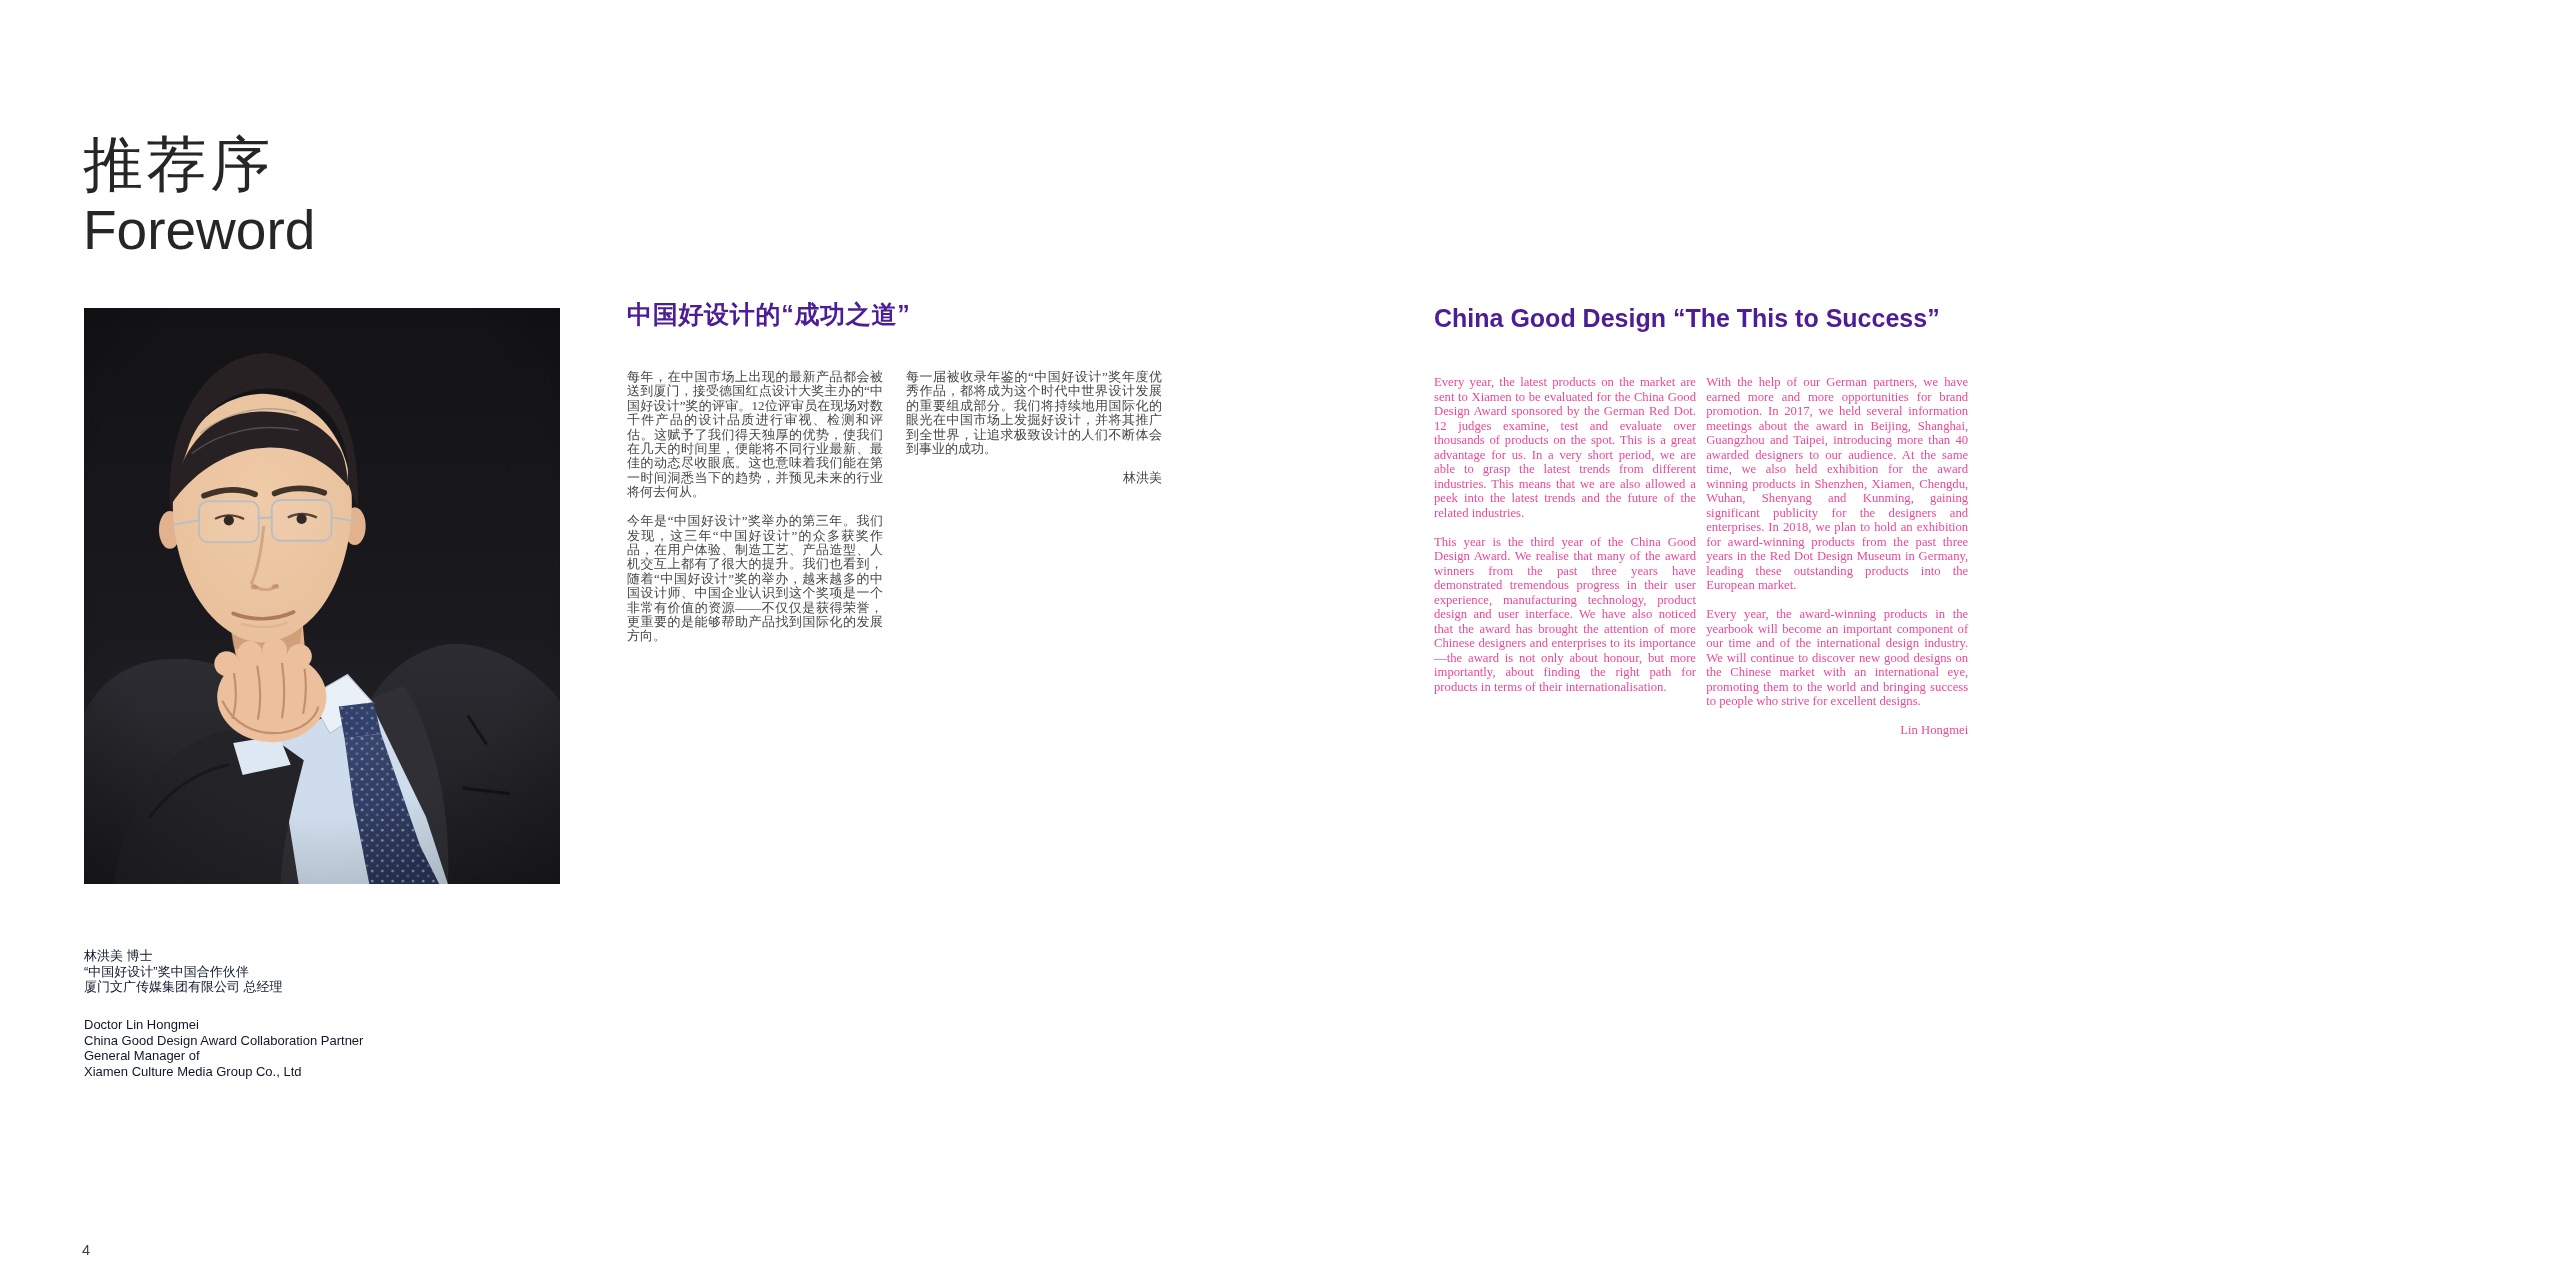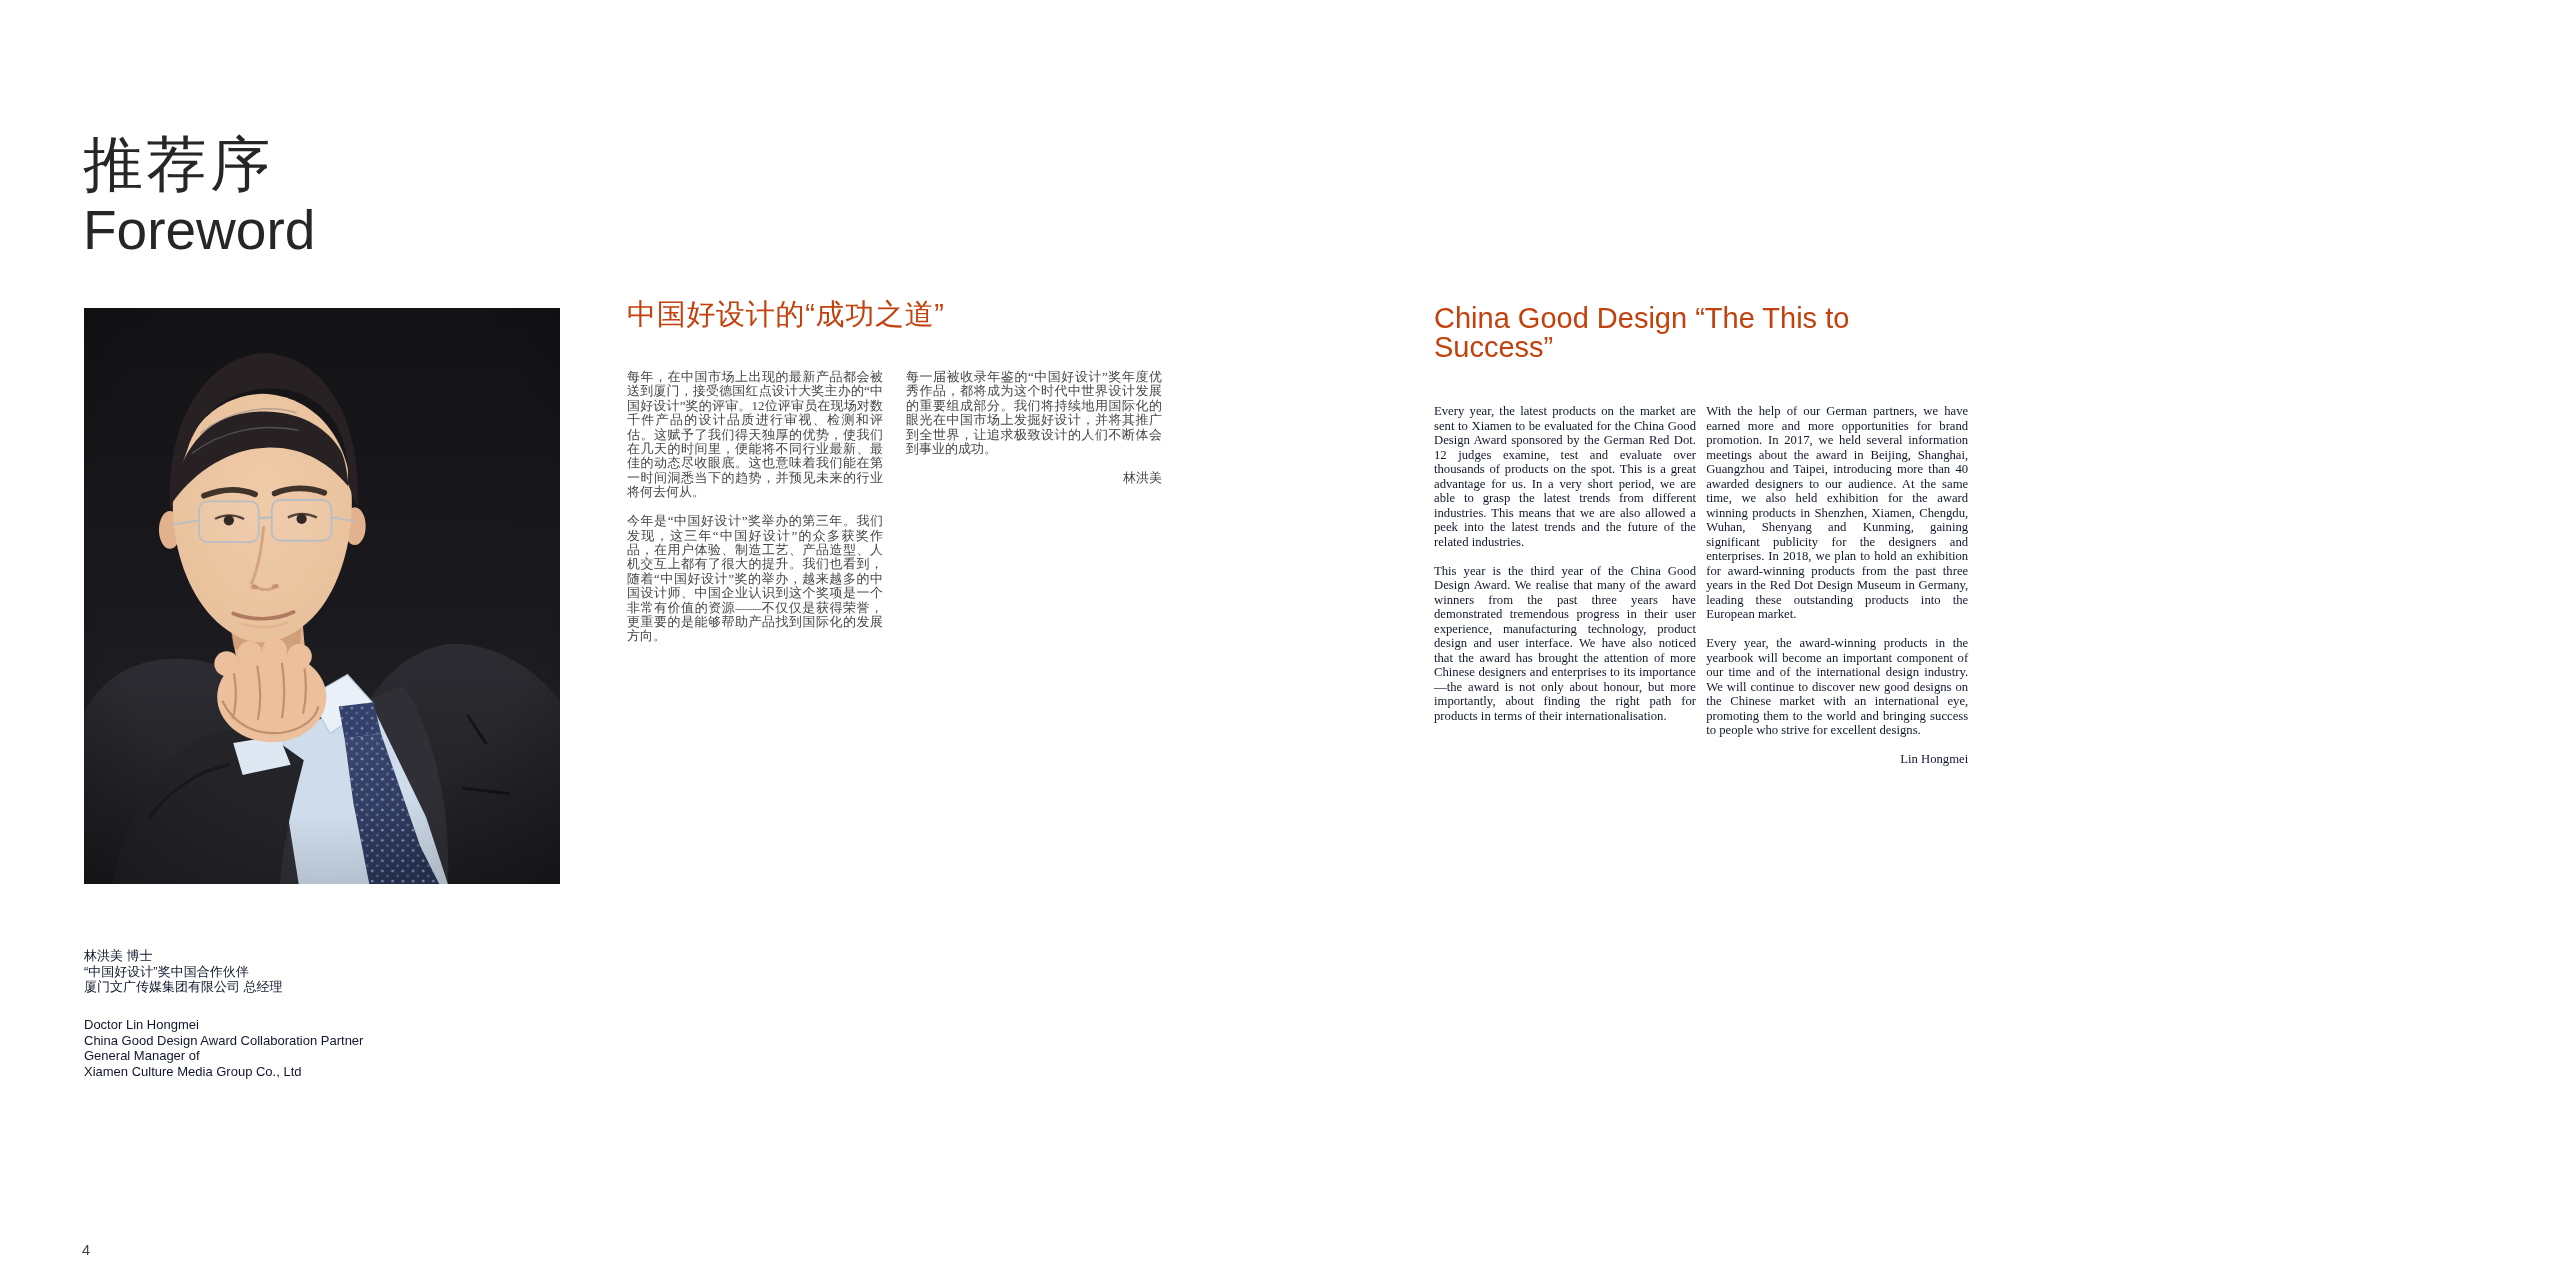--- a/index.html
+++ b/index.html
@@ -16,30 +16,30 @@
   .photo svg{display:block;width:100%;height:100%;}
 
   
   .caption{position:absolute;left:84px;top:932px;font-size:13px;line-height:15.6px;color:#0f172a;}
   .cap-en{margin-top:22.5px;}
 
   
   .block{position:absolute;}
   .zh-block{left:627px;top:284px;width:535px;}
   .en-block{left:1434px;top:288px;width:535px;}
-  .headline{margin:0;font-size:29px;line-height:29px;font-weight:400;color:#c2410c;}
+  .headline{margin:0;font-size:25px;line-height:29px;font-weight:700;color:#4c1d95;}
   .zh-block .headline{letter-spacing:0.7px;}
   .cols{display:flex;margin-top:41px;}
   .zh-block .cols{gap:23px;}
   .en-block .cols{gap:10.2px;margin-top:42px;}
   .col{flex:0 0 auto;font-family:Liberation Serif, serif;}
   .zh-col{width:256px;}
   .en-col{width:262px;}
   .zh-col p{margin:0 0 14.5px 0;font-size:13px;line-height:14.4px;text-align:justify;text-justify:inter-ideograph;word-break:break-all;color:#464646;}
-  .en-col p{margin:0 0 14.5px 0;font-size:12.7px;line-height:14.5px;text-align:justify;color:#0f172a;}
+  .en-col p{margin:0 0 14.5px 0;font-size:12.7px;line-height:14.5px;text-align:justify;color:#ec4899;}
   .sign{text-align:right !important;margin-top:13px !important;}
 
   
   .pagenum{position:absolute;top:1226px;font-size:14.5px;line-height:17.4px;color:#3f3f3f;}
   .pagenum-left{left:82px;}
   .pagenum-right{left:2489px;}
 </style>
 </head>
 <body>
 

